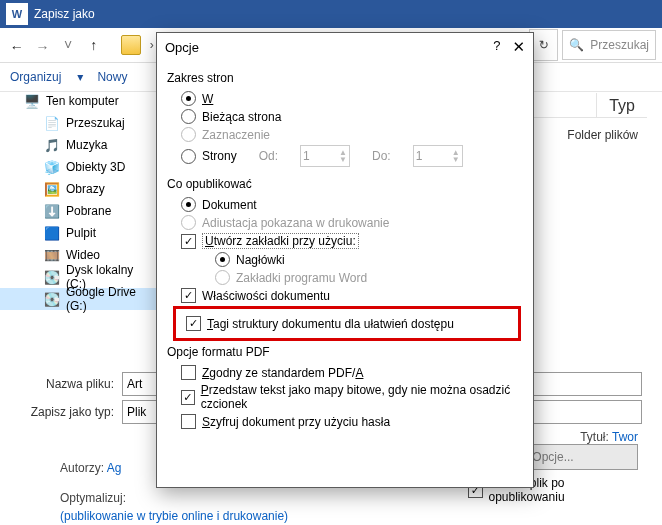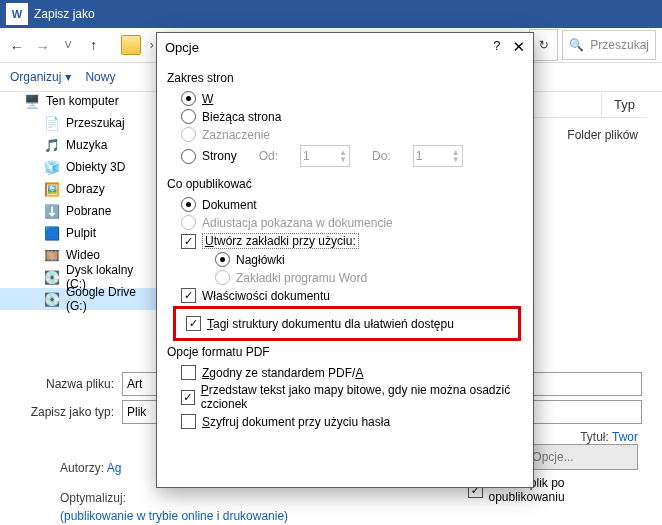--- a/index.html
+++ b/index.html
@@ -43,37 +43,37 @@
   }
   .search-in{
     flex:1;border:1px solid #ccc;height:28px;padding:0 6px;
     display:flex;align-items:center;color:#888;
   }
   .toolbar{
     height:28px;display:flex;align-items:center;gap:14px;
     padding:0 10px;color:#1b4f9c;border-bottom:1px solid #e5e5e5;
     font-size:12px;
   }
-  .toolbar .item{display:flex;align-items:center;gap:4px}
+  .toolbar .item{display:flex;align-items:center;gap:16px}
   .tree{
     position:absolute;top:90px;left:0;width:162px;bottom:0;
     font-size:12px;
   }
   .tree .node{
     display:flex;align-items:center;gap:6px;
     height:22px;padding:0 6px 0 24px;color:#000;
   }
   .tree .node.indent{padding-left:44px}
   .tree .node.sel{background:#cde8ff}
   .tree .icon{width:16px;height:16px;display:flex;align-items:center;justify-content:center;font-size:13px}
   .filehead{
     position:absolute;top:93px;left:180px;right:15px;height:24px;
     border-bottom:1px solid #e3e3e3;display:flex;color:#333;
   }
-  .filehead .c{padding:4px 12px;font-size:13px}
+  .filehead .c{padding:4px 12px;font-size:16px}
   .filehead .c+.c{border-left:1px solid #e3e3e3}
   .empty{position:absolute;top:128px;right:24px;color:#333;font-size:12px}
   .formrow{
     position:absolute;left:18px;display:flex;align-items:center;gap:8px;height:24px;font-size:12px;
   }
   .formrow label{width:96px;text-align:right;color:#333}
   .formrow .field{
     flex:1;border:1px solid #999;height:22px;padding:0 4px;
     display:flex;align-items:center;background:#fff;
   }
@@ -295,21 +295,21 @@
 
     <div class="group-label" style="margin-top:10px">Co opublikować</div>
     <div class="radio">
         <div class="radio-dot">
           <div class="inner"></div>
         </div>
         <span>Dokument</span>
       </div>
     <div class="radio dis">
         <div class="radio-dot"></div>
-        <span>Adiustacja pokazana w dokumencie</span>
+        <span>Adiustacja pokazana w drukowanie</span>
       </div>
 
     <div class="check">
         <div class="check-box on"></div>
         <span class="dottedbox"><span class="u">U</span>twórz zakładki przy użyciu:</span>
       </div>
     <div style="margin-left:34px">
       <div class="radio">
           <div class="radio-dot">
             <div class="inner"></div>

